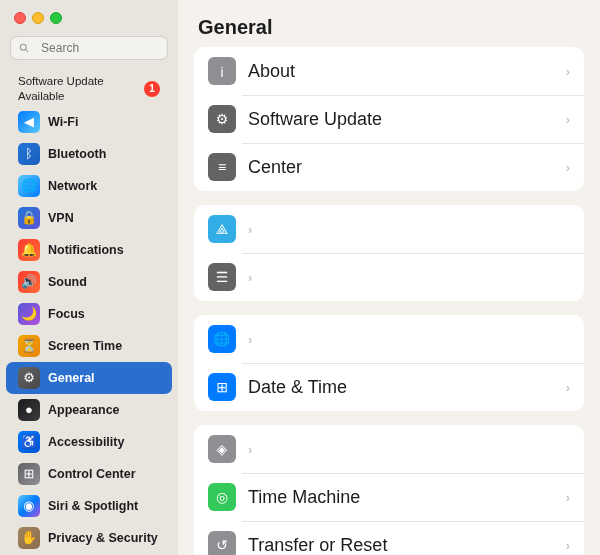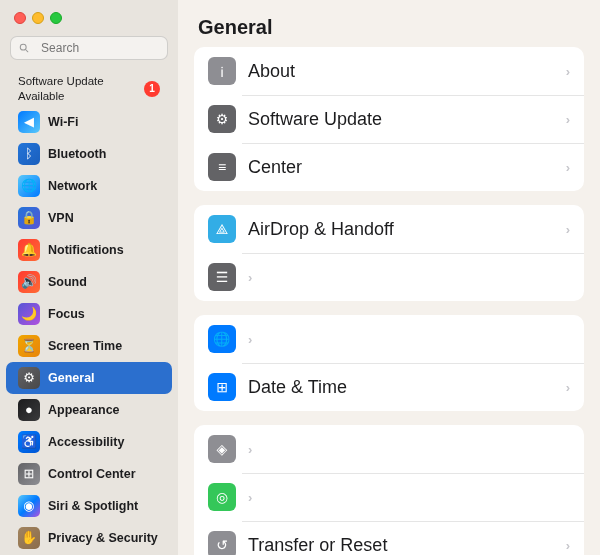--- a/index.html
+++ b/index.html
@@ -347,21 +347,20 @@
         </div>
         <div class="settings-row">
           <div class="row-icon" style="background: rgb(99, 99, 102); color: white; font-size: 14px;">≡</div>
           <span class="row-label">Center</span>
           <span class="chevron">›</span>
         </div>
       </div>
       <div class="settings-group">
         <div class="settings-row">
           <div class="row-icon" style="background: rgb(50, 173, 230); color: white; font-size: 14px;">⟁</div>
-          <span class="row-label">AirDrop &amp; Handoff</span>
           <span class="chevron">›</span>
         </div>
         <div class="settings-row">
           <div class="row-icon" style="background: rgb(99, 99, 102); color: white; font-size: 14px;">☰</div>
           <span class="chevron">›</span>
         </div>
       </div>
       <div class="settings-group">
         <div class="settings-row">
           <div class="row-icon" style="background: rgb(0, 122, 255); color: white; font-size: 14px;">🌐</div>
@@ -373,20 +372,21 @@
           <span class="chevron">›</span>
         </div>
       </div>
       <div class="settings-group">
         <div class="settings-row">
           <div class="row-icon" style="background: rgb(142, 142, 147); color: white; font-size: 14px;">◈</div>
           <span class="chevron">›</span>
         </div>
         <div class="settings-row">
           <div class="row-icon" style="background: rgb(52, 199, 89); color: white; font-size: 14px;">◎</div>
+          <span class="row-label">Time Machine</span>
           <span class="chevron">›</span>
         </div>
         <div class="settings-row">
           <div class="row-icon" style="background: rgb(142, 142, 147); color: white; font-size: 14px;">↺</div>
           <span class="row-label">Transfer or Reset</span>
           <span class="chevron">›</span>
         </div>
       </div>
     </div>
 </div>

